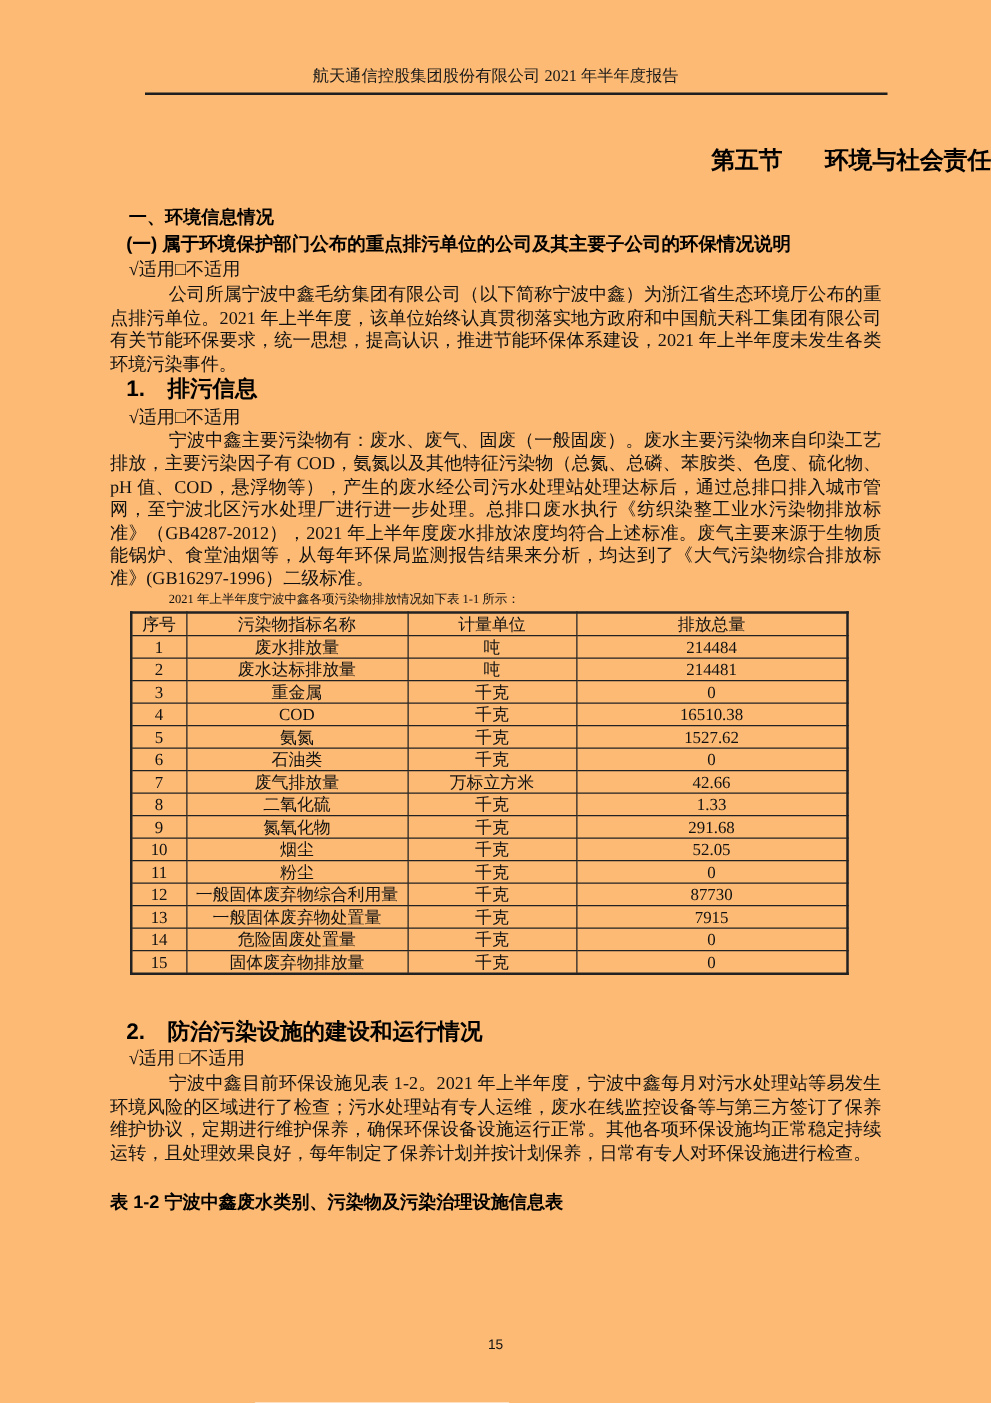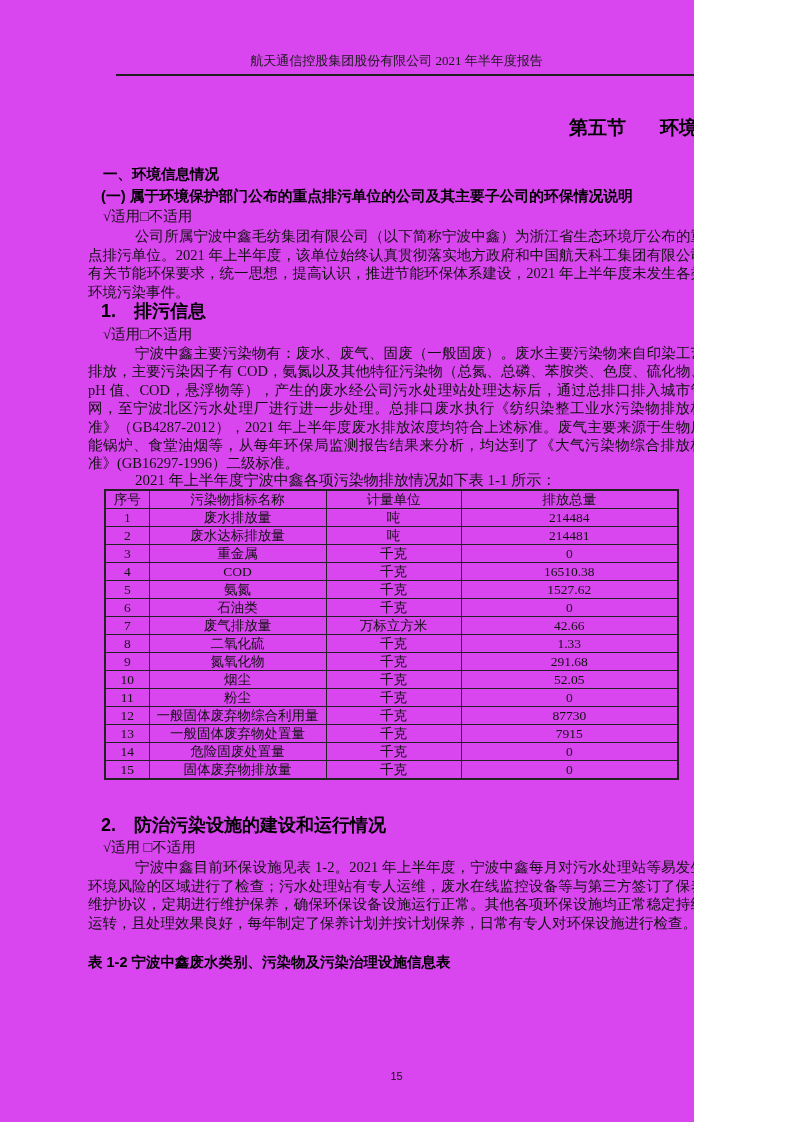--- a/index.html
+++ b/index.html
@@ -1,20 +1,20 @@
 <!DOCTYPE html>
 <html><head>
 <meta charset="utf-8">
 <style>
   * { margin:0; padding:0; box-sizing:border-box; }
   html,body { background:#ffffff; }
   .page {
     position:relative;
-    width:694px; height:1122px;
-    background:#d946ef;
+    width:793px; height:1122px;
+    background:#fdba74;
     color:#111;
     font-family:"Liberation Serif","DejaVu Serif",serif;
     overflow:hidden;
   }
   .abs { position:absolute; left:88px; width:617px; }
 
   
   .running-header {
     position:absolute; top:53px; left:0; width:793px;
     text-align:center; font-size:13px; line-height:16px; color:#1a1a1a;
@@ -53,21 +53,21 @@
   .tick {
     font-size:14.5px; line-height:17px; padding-left:15px; color:#111;
   }
 
   .para {
     font-size:14.5px; line-height:18.5px;
     text-align:justify; text-indent:47px; color:#111;
   }
   .para2 { line-height:18.4px; }
 
-  .intro-line { font-size:15px; line-height:18px; text-indent:47px; color:#111; }
+  .intro-line { font-size:10px; line-height:18px; text-indent:47px; color:#111; }
 
   
   table.pollutant {
     position:absolute; top:489px; left:104px;
     width:573px; border-collapse:collapse;
     border:2px solid #222;
     font-size:13.5px; color:#111;
     table-layout:fixed;
   }
   table.pollutant th, table.pollutant td {

